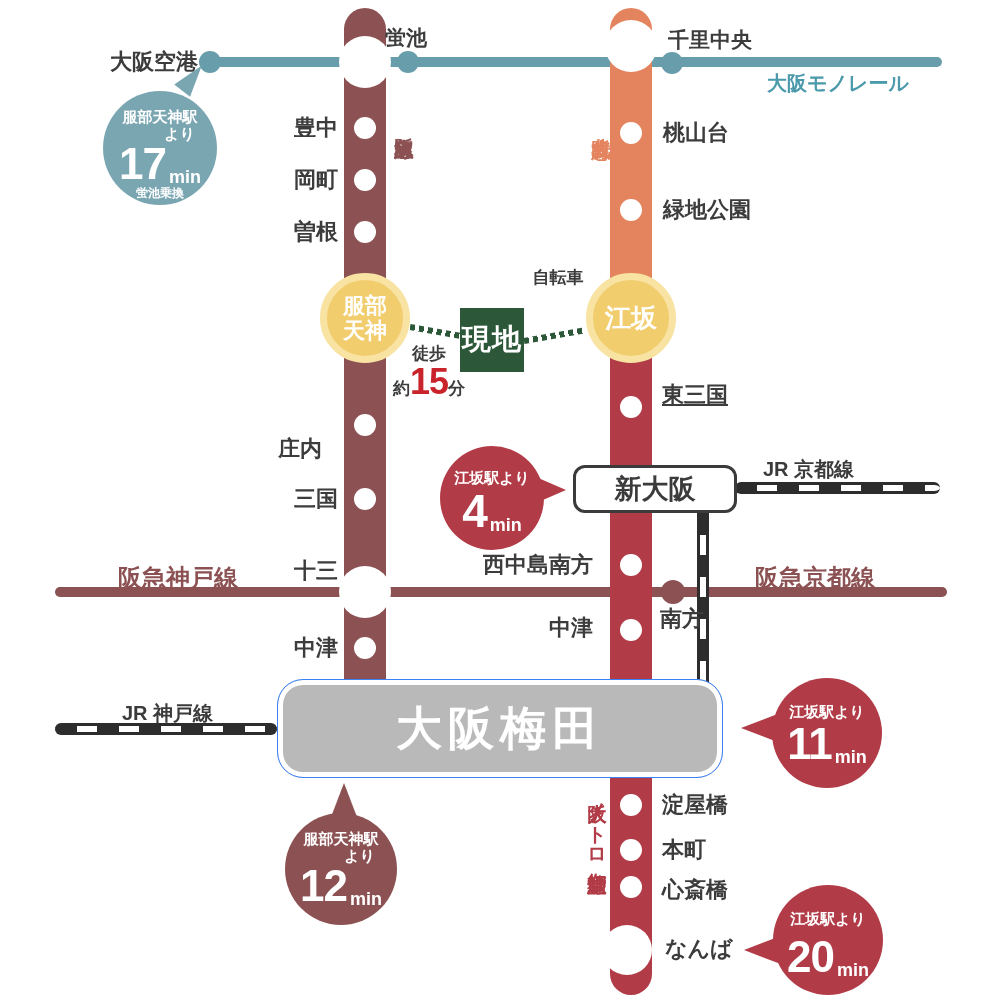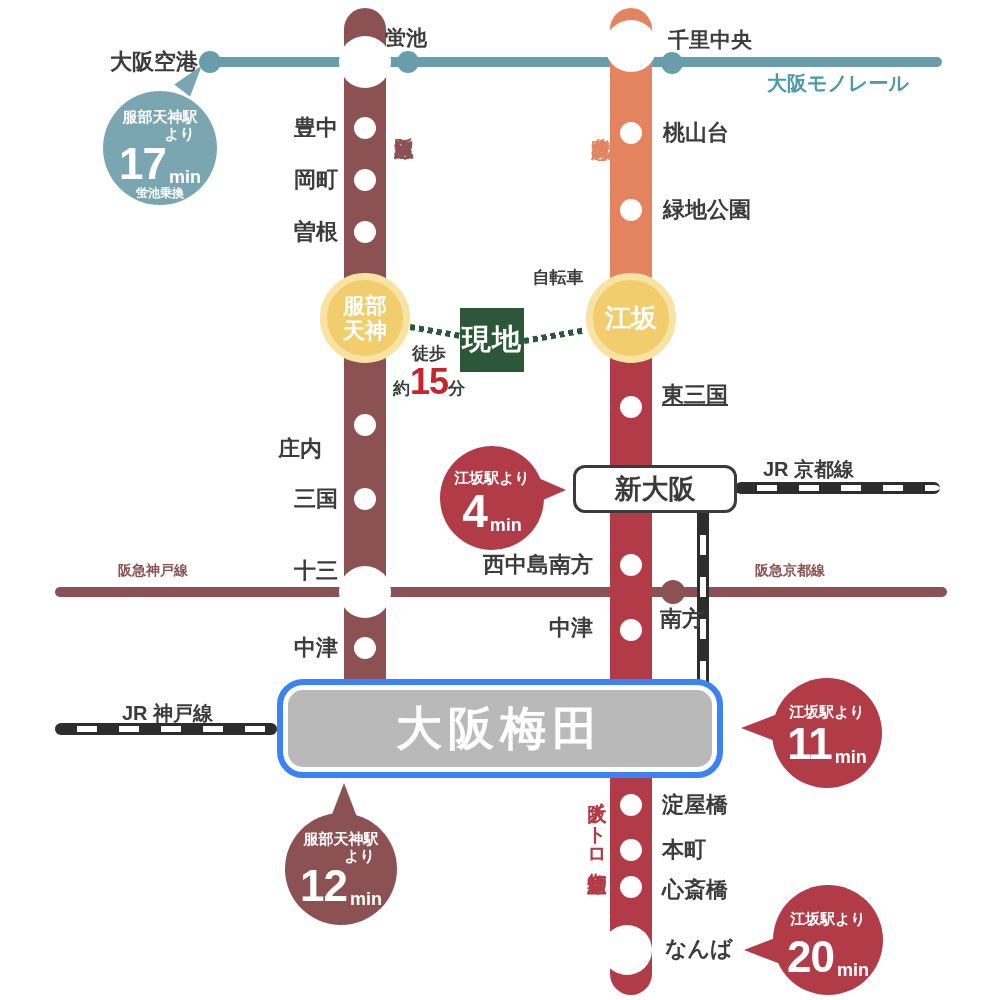--- a/index.html
+++ b/index.html
@@ -22,29 +22,29 @@
   .dot{position:absolute;width:22px;height:22px;border-radius:50%;background:#fff;z-index:3;}
   .bigdot{position:absolute;width:52px;height:52px;border-radius:50%;background:#fff;z-index:3;}
   .tealdot{position:absolute;width:22px;height:22px;border-radius:50%;background:#689dab;z-index:3;}
   .filldot{position:absolute;width:24px;height:24px;border-radius:50%;background:#8c5152;z-index:3;}
   .ycircle{position:absolute;width:90px;height:90px;border-radius:50%;background:#f1cd6d;z-index:4;
            box-sizing:border-box;border:7px solid #f8e3a2;display:flex;align-items:center;justify-content:center;
            color:#fff;font-weight:bold;text-align:center;}
   
   .lbl{position:absolute;font-weight:bold;color:#3c3c3c;font-size:22px;line-height:22px;white-space:nowrap;z-index:5;}
   .r{text-align:right;}
-  .linelbl{position:absolute;font-weight:bold;font-size:14px;white-space:nowrap;z-index:5;}
+  .linelbl{position:absolute;font-weight:bold;font-size:24px;white-space:nowrap;z-index:5;}
   .vtext{position:absolute;writing-mode:vertical-rl;font-weight:bold;font-size:19px;letter-spacing:1px;z-index:5;}
   
   .sitebox{position:absolute;left:460px;top:308px;width:64px;height:64px;background:#2c5839;z-index:4;
            display:flex;align-items:center;justify-content:center;color:#fff;font-weight:bold;font-size:29px;letter-spacing:1px;}
   .shinbox{position:absolute;left:573px;top:465px;width:164px;height:48px;background:#fff;border:3px solid #3b3b3b;
            border-radius:12px;z-index:4;display:flex;align-items:center;justify-content:center;
            font-weight:bold;font-size:27px;color:#3b3b3b;box-sizing:border-box;}
-  .umedabox{position:absolute;left:277px;top:679px;width:446px;height:99px;background:#b9b9b9;border:6px solid #3b82f6;
+  .umedabox{position:absolute;left:277px;top:679px;width:446px;height:99px;background:#b9b9b9;border:1px solid #3b82f6;
            border-radius:26px;box-shadow:inset 0 0 0 5px #ffffff;z-index:4;display:flex;align-items:center;justify-content:center;
            font-weight:bold;font-size:46px;letter-spacing:6px;color:#fff;box-sizing:border-box;}
   
   .bubble{position:absolute;border-radius:50%;color:#fff;text-align:center;font-weight:bold;z-index:6;}
   .b-teal{background:#7aa6b2;}
   .b-maroon{background:#8c5152;}
   .b-crimson{background:#b13b46;}
   .bubble .from{font-size:15px;line-height:17px;}
   .bubble .from2{font-size:15px;line-height:17px;text-align:right;padding-right:22px;}
   .bubble .time{display:flex;align-items:flex-end;justify-content:center;line-height:1;}

